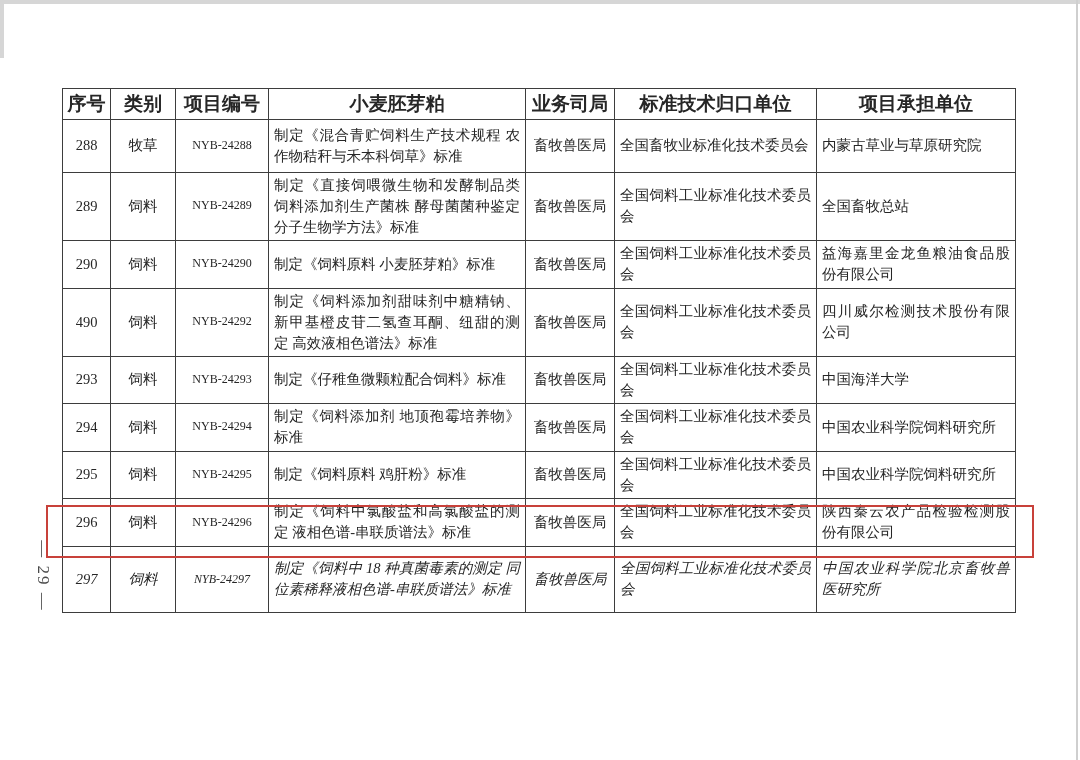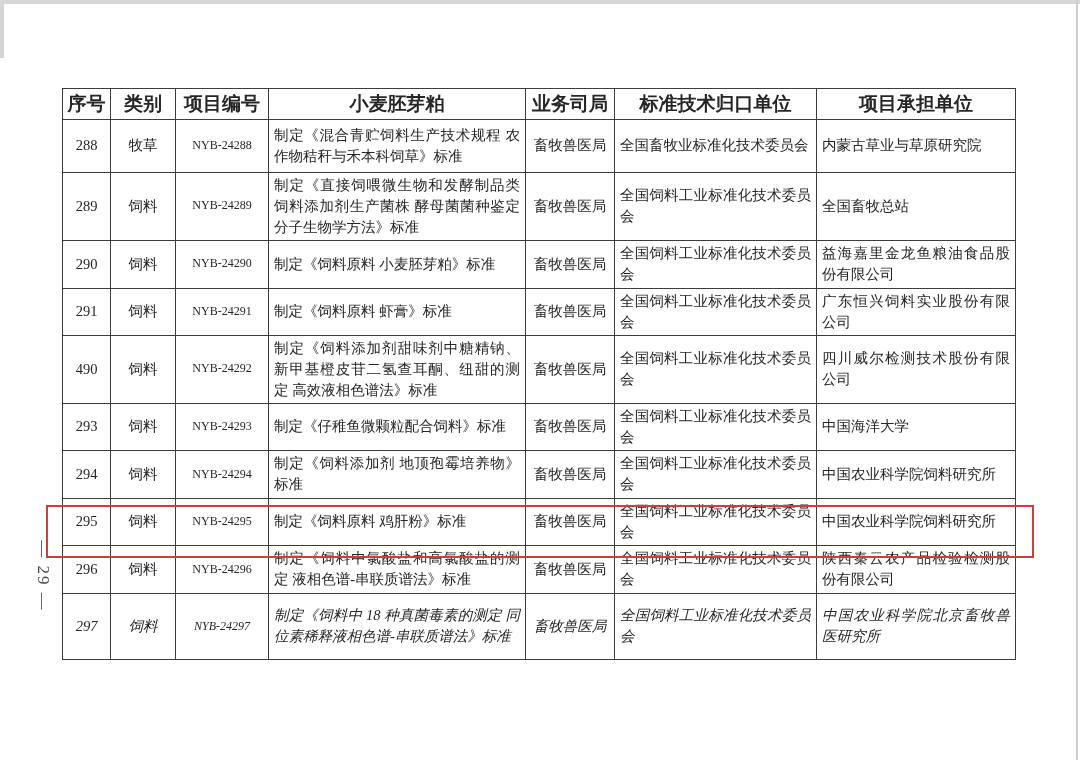--- a/index.html
+++ b/index.html
@@ -124,29 +124,20 @@
         </tr>
         <tr style="height: 48px;">
           <td class="c-no">290</td>
           <td class="c-cat">饲料</td>
           <td class="c-code">NYB-24290</td>
           <td class="c-name">制定《饲料原料 小麦胚芽粕》标准</td>
           <td class="c-bureau">畜牧兽医局</td>
           <td class="c-tc">全国饲料工业标准化技术委员会</td>
           <td class="c-org">益海嘉里金龙鱼粮油食品股份有限公司</td>
         </tr>
-        <tr style="height: 46px;">
-          <td class="c-no">291</td>
-          <td class="c-cat">饲料</td>
-          <td class="c-code">NYB-24291</td>
-          <td class="c-name">制定《饲料原料 虾膏》标准</td>
-          <td class="c-bureau">畜牧兽医局</td>
-          <td class="c-tc">全国饲料工业标准化技术委员会</td>
-          <td class="c-org">广东恒兴饲料实业股份有限公司</td>
-        </tr>
         <tr style="height: 56px;">
           <td class="c-no">490</td>
           <td class="c-cat">饲料</td>
           <td class="c-code">NYB-24292</td>
           <td class="c-name">制定《饲料添加剂甜味剂中糖精钠、新甲基橙皮苷二氢查耳酮、纽甜的测定 高效液相色谱法》标准</td>
           <td class="c-bureau">畜牧兽医局</td>
           <td class="c-tc">全国饲料工业标准化技术委员会</td>
           <td class="c-org">四川威尔检测技术股份有限公司</td>
         </tr>
         <tr style="height: 46px;">

